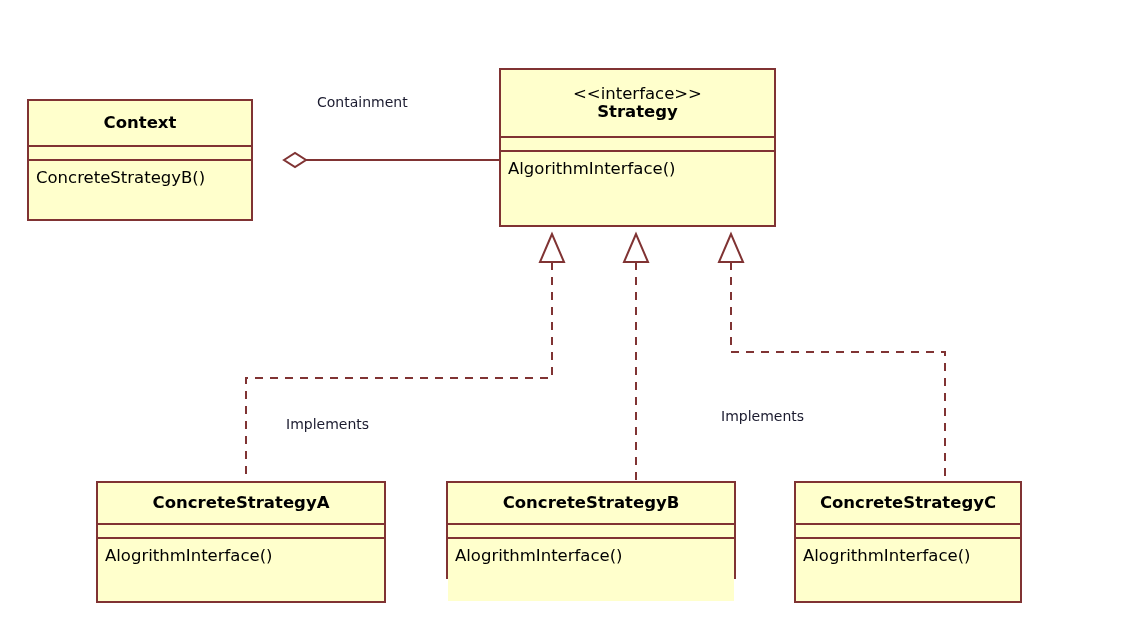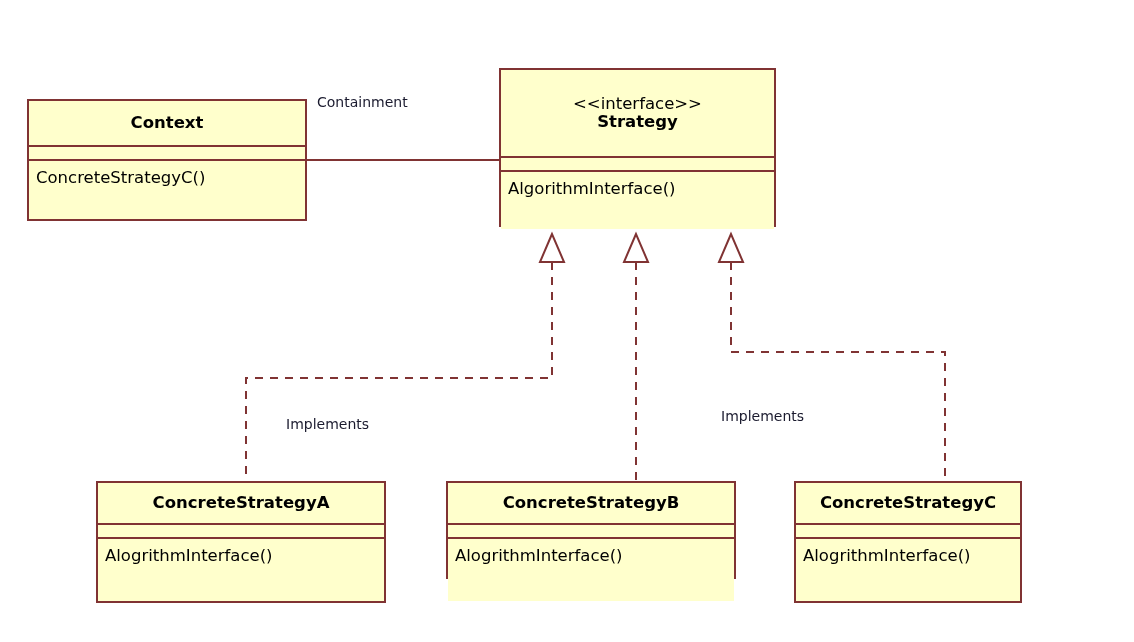--- a/index.html
+++ b/index.html
@@ -98,32 +98,32 @@
       <polygon points="636,234 624,262 648,262" fill="#ffffff" stroke="#803333" stroke-width="2"></polygon>
       <path d="M 636 262 L 636 481" fill="none" stroke="#803333" stroke-width="2" stroke-dasharray="8,7"></path>
     </g>
 
     <g>
       <polygon points="731,234 719,262 743,262" fill="#ffffff" stroke="#803333" stroke-width="2"></polygon>
       <path d="M 731 262 L 731 352 L 945 352 L 945 481" fill="none" stroke="#803333" stroke-width="2" stroke-dasharray="8,7"></path>
     </g>
   </svg>
 
-  <div class="uml-class" style="left:27px; top:99px; width:280px; height:122px;">
+  <div class="uml-class" style="left:27px; top:99px; width:226px; height:122px;">
     <div class="compartment name-cmp" style="height:44px;">
       <div class="class-title">Context</div>
     </div>
     <div class="compartment attrs-cmp sep-top"></div>
     <div class="compartment ops-cmp sep-top" style="height:60px;">
-      <div class="op-text">ConcreteStrategyC()</div>
+      <div class="op-text">ConcreteStrategyB()</div>
     </div>
   </div>
 
   <div class="uml-class" style="left:499px; top:68px; width:277px; height:159px;">
-    <div class="compartment name-cmp" style="height:86px;">
+    <div class="compartment name-cmp" style="height:66px;">
       <div class="stereotype">&lt;&lt;interface&gt;&gt;</div>
       <div class="class-title">Strategy</div>
     </div>
     <div class="compartment attrs-cmp sep-top"></div>
     <div class="compartment ops-cmp sep-top" style="height:59px;">
       <div class="op-text">AlgorithmInterface()</div>
     </div>
   </div>
 
   <div class="uml-class" style="left:96px; top:481px; width:290px; height:122px;">

